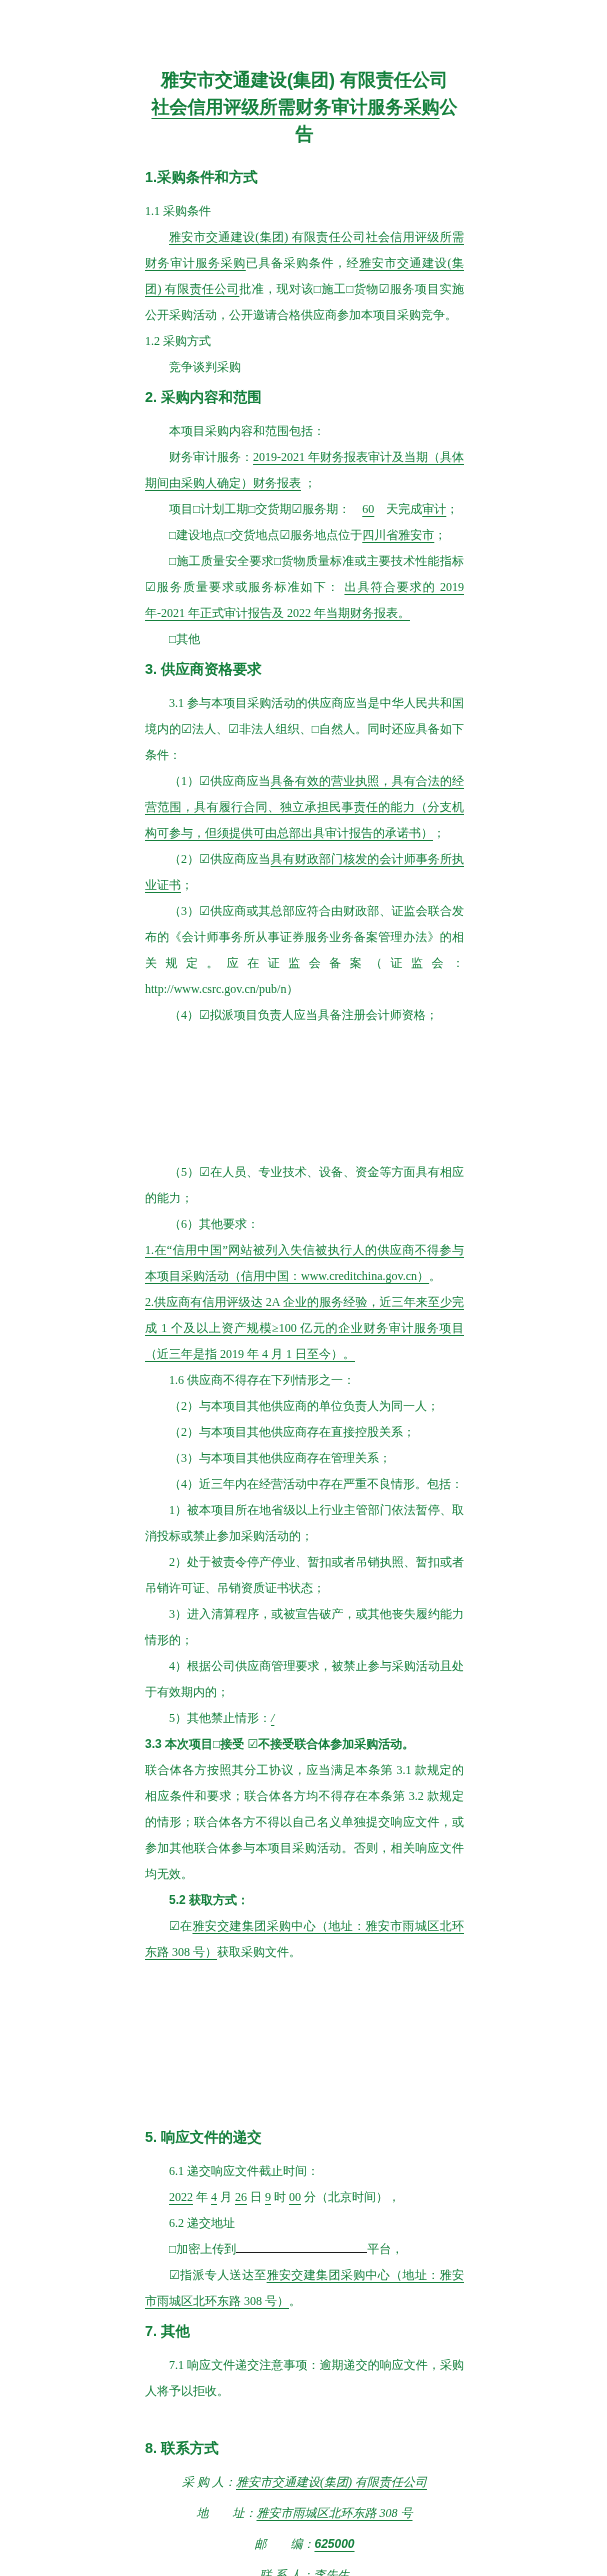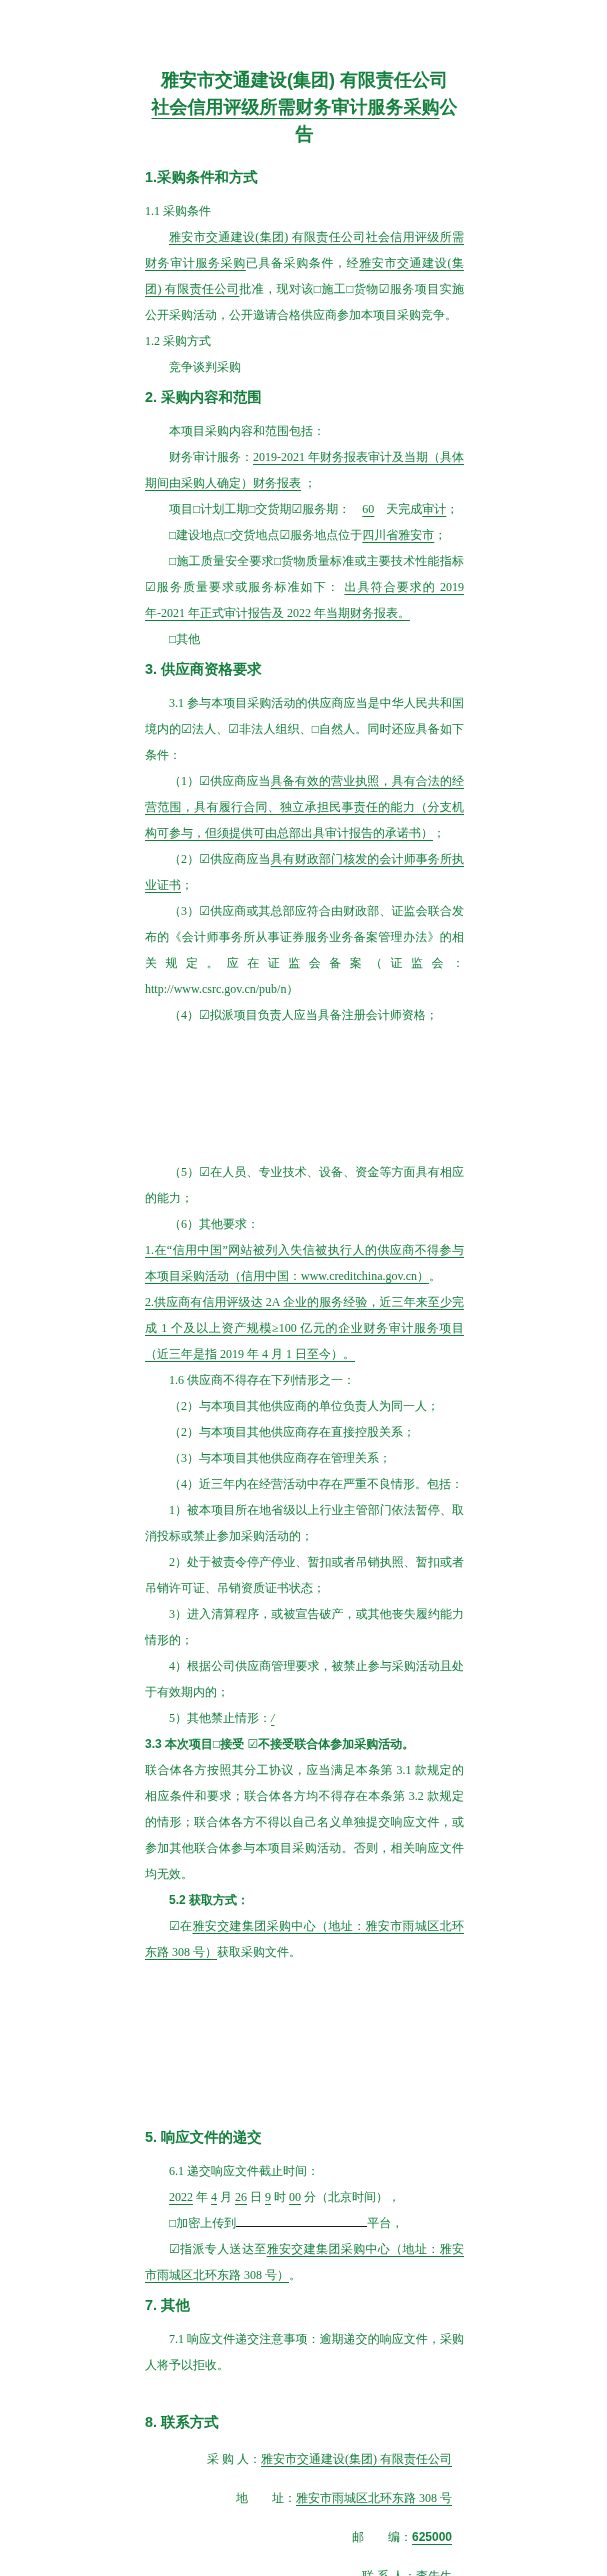--- a/index.html
+++ b/index.html
@@ -23,21 +23,21 @@
   p.b{margin:0;line-height:26px;text-align:justify;}
   .ind{text-indent:24px;}
   .hei{font-family:"Liberation Sans","DejaVu Sans",sans-serif;font-weight:600;}
   .u{text-decoration:underline;text-underline-offset:3px;text-decoration-thickness:0.8px;}
   .wpad{padding:0 12px;}
   .padL{padding-left:4.6px;}
   .it{font-style:italic;}
   .blank{display:inline-block;width:131px;height:1em;border-bottom:0.8px solid #1c1c1c;}
   .gap-a{height:131px;}
   .gap-b{height:155px;}
-  .contact p{margin:12px;line-height:27px;text-align:right;}
+  .contact p{margin:4px;line-height:27px;text-align:center;font-style:italic;}
   .num{font-family:"Liberation Sans","DejaVu Sans",sans-serif;font-weight:700;}
   .sig{margin-left:254px;margin-top:0;}
   .sig p{margin:0;line-height:27px;}
 </style>
 </head>
 <body>
 
 <div class="page">
 
   <div class="title-wrap">
@@ -84,20 +84,21 @@
   <p class="b">联合体各方按照其分工协议，应当满足本条第 3.1 款规定的相应条件和要求；联合体各方均不得存在本条第 3.2 款规定的情形；联合体各方不得以自己名义单独提交响应文件，或参加其他联合体参与本项目采购活动。否则，相关响应文件均无效。</p>
 
   <p class="b ind hei">5.2 获取方式：</p>
   <p class="b ind"><span>☑在</span><span class="u">雅安交建集团采购中心（地址：雅安市雨城区北环东路 308 号）</span><span>获取采购文件。</span></p>
 
   <div class="gap-b"></div>
 
   <p class="h">5. 响应文件的递交</p>
   <p class="b ind">6.1 递交响应文件截止时间：</p>
   <p class="b ind"><span class="u">2022</span><span> 年 </span><span class="u">4</span><span> 月 </span><span class="u">26</span><span> 日 </span><span class="u">9</span><span> 时 </span><span class="u">00</span><span> 分（北京时间），</span></p>
+  <p class="b ind">6.2 递交地址</p>
   <p class="b ind"><span>□加密上传到</span><span class="blank"></span><span>平台，</span></p>
   <p class="b ind"><span>☑指派专人送达至</span><span class="u">雅安交建集团采购中心（地址：雅安市雨城区北环东路 308 号）</span><span>。</span></p>
 
   <p class="h">7. 其他</p>
   <p class="b ind">7.1 响应文件递交注意事项：逾期递交的响应文件，采购人将予以拒收。</p>
 
   <p class="h contact-h">8. 联系方式</p>
   <div class="contact">
     <p><span>采 购 人：</span><span class="u">雅安市交通建设(集团) 有限责任公司</span></p>
     <p><span>地　　址：</span><span class="u">雅安市雨城区北环东路 308 号</span></p>

